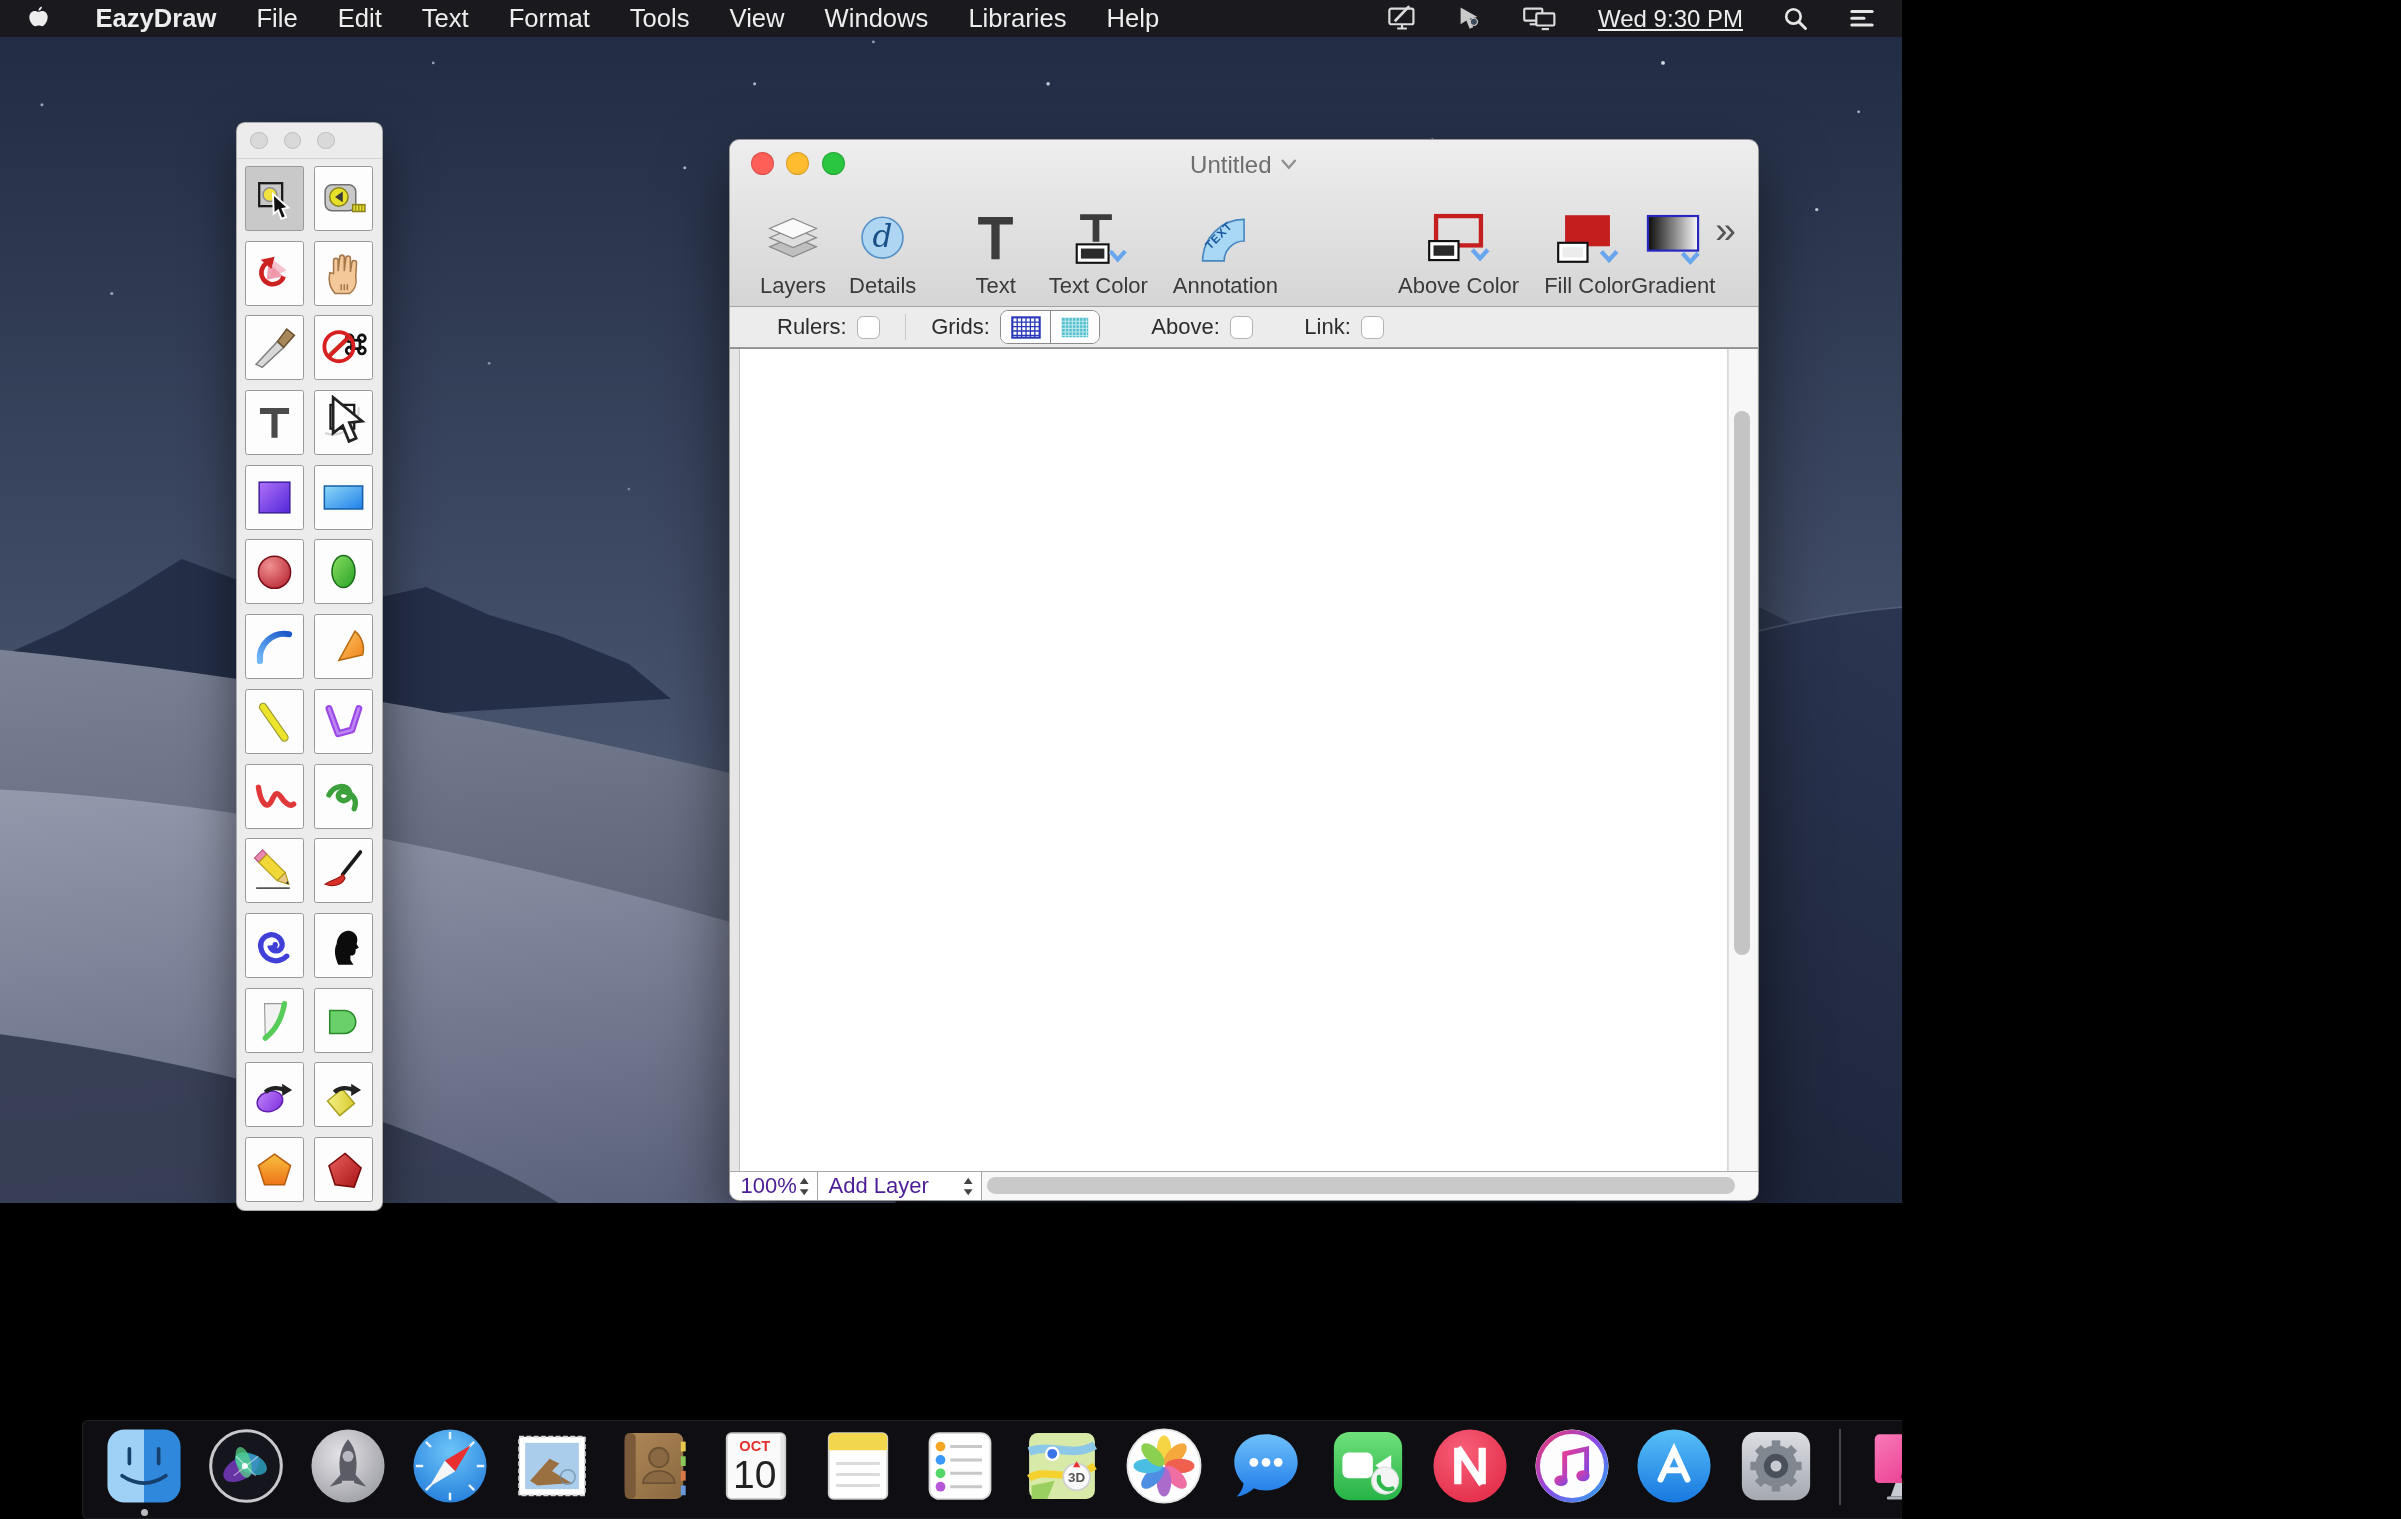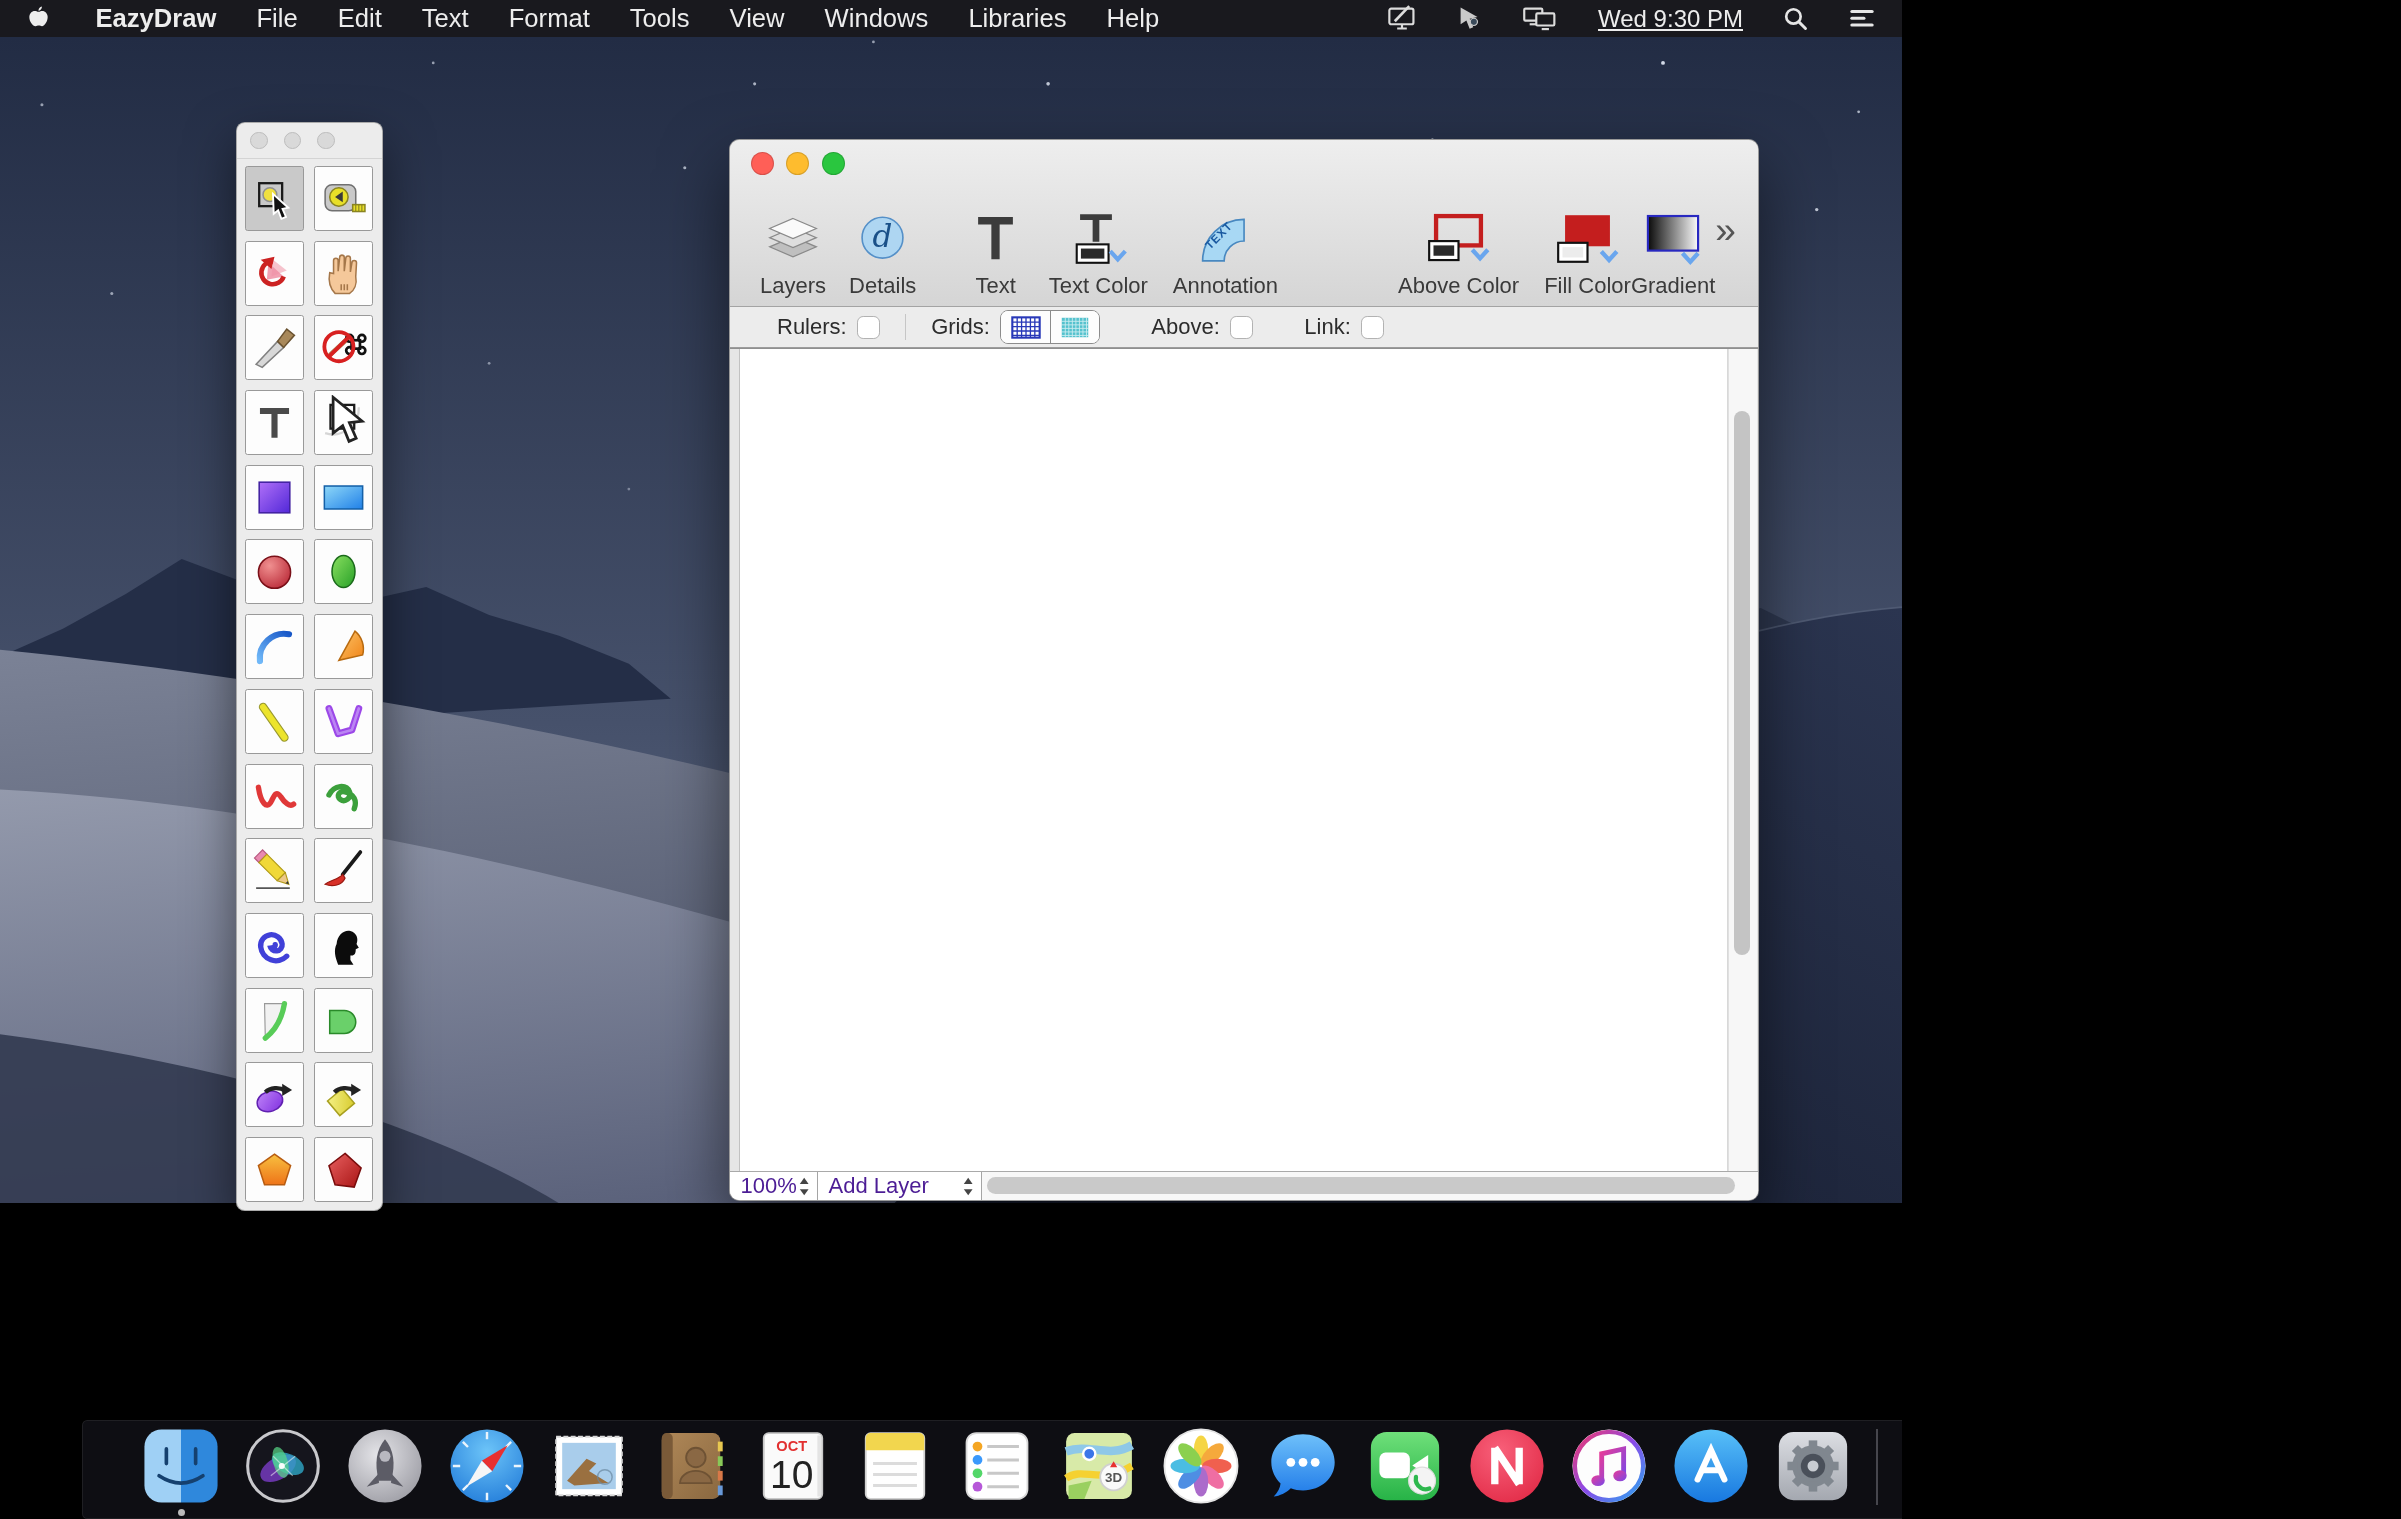--- a/index.html
+++ b/index.html
@@ -80,21 +80,21 @@
             padding:0 7px 0 10.6px;box-sizing:border-box;}
   .sbselect .sel-label{flex:1;white-space:nowrap;}
   #zoomselect{width:88px;} #layerselect{width:164px;}
   #hscroll{flex:1;position:relative;background:#f7f7f7;}
   #hthumb{position:absolute;left:5.3px;right:23px;top:5.3px;height:17px;background:#c9c9c9;border-radius:8.8px;}
 
   
   #dock{position:absolute;left:82px;top:1420px;width:2237px;height:99px;
         background:rgba(17,17,22,.85);border:0.9px solid rgba(255,255,255,.07);
         border-radius:5.3px;box-sizing:border-box;display:flex;align-items:flex-start;
-        gap:24px;padding:0 59px;z-index:40;}
+        gap:24px;padding:0 22px;z-index:40;}
   .dockicon{width:78px;height:78px;margin-top:6.2px;position:relative;flex:0 0 auto;}
   .dockicon svg{width:78px;height:78px;display:block;}
   .docksep{width:1.8px;height:76px;background:#5a5a62;opacity:.75;margin-top:8px;flex:0 0 auto;}
   .running::after{content:"";position:absolute;left:50%;margin-left:-3.5px;bottom:-10.6px;
                   width:7px;height:7px;border-radius:50%;background:#bababa;}
 
   #cursor{position:absolute;left:328px;top:395px;z-index:60;}
 </style>
 </head>
 <body>
@@ -517,20 +517,26 @@
   </div>
 </div>
 
 <div id="window">
   <div id="chrome">
     <div class="lights">
       <span class="light red"></span>
       <span class="light yellow"></span>
       <span class="light green"></span>
     </div>
+    <div id="wtitle">
+      <span>Untitled</span>
+      <svg width="17.6" height="12.4" viewBox="0 0 20 14">
+        <path d="M3 3 L10 11 L17 3" stroke="#8f8f8f" stroke-width="2.6" fill="none" stroke-linecap="round"></path>
+          </svg>
+    </div>
 
     <div id="toolbar">
       <div class="tbitem">
         <svg width="60" height="55" viewBox="0 0 72 60">
           <g stroke="#8a8a8a" stroke-width="1.5">
             <polygon points="36,28 64,40 36,52 8,40" fill="#bfbfbf"></polygon>
             <polygon points="36,17 64,29 36,41 8,29" fill="#dedede"></polygon>
             <polygon points="36,6 64,18 36,30 8,18" fill="#fafafa"></polygon>
               </g>
             </svg>

